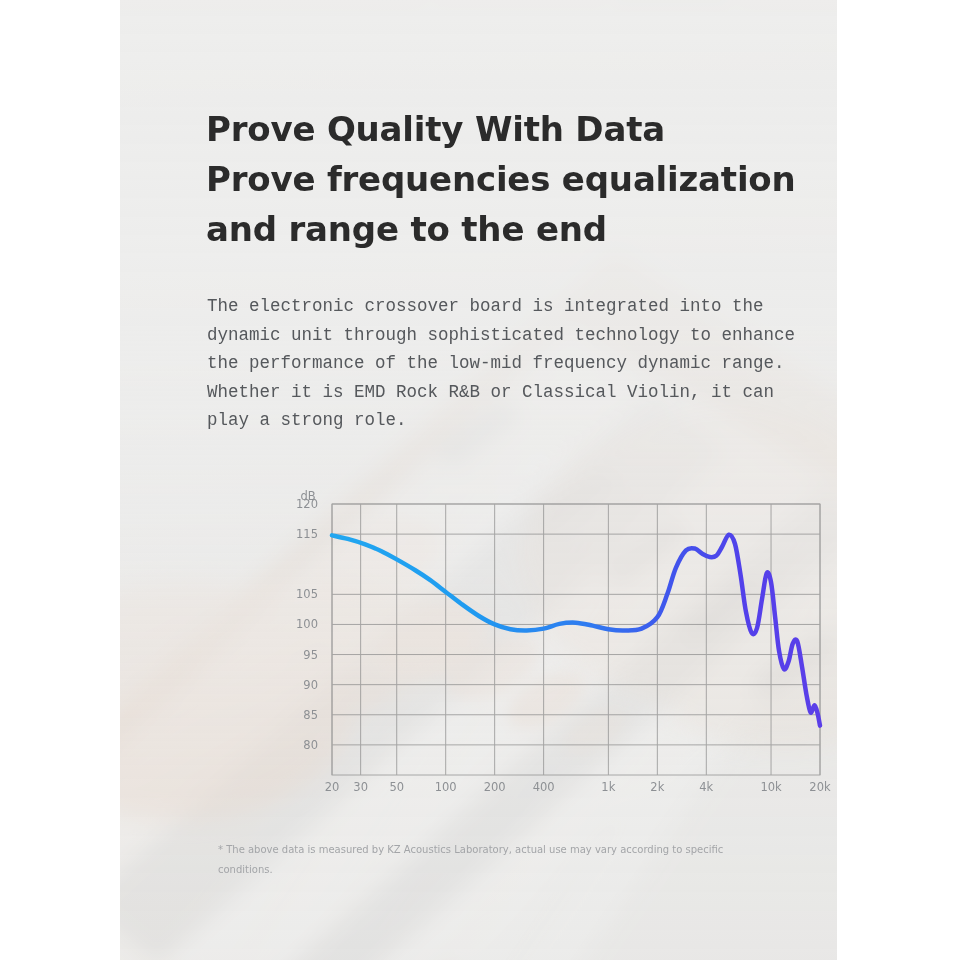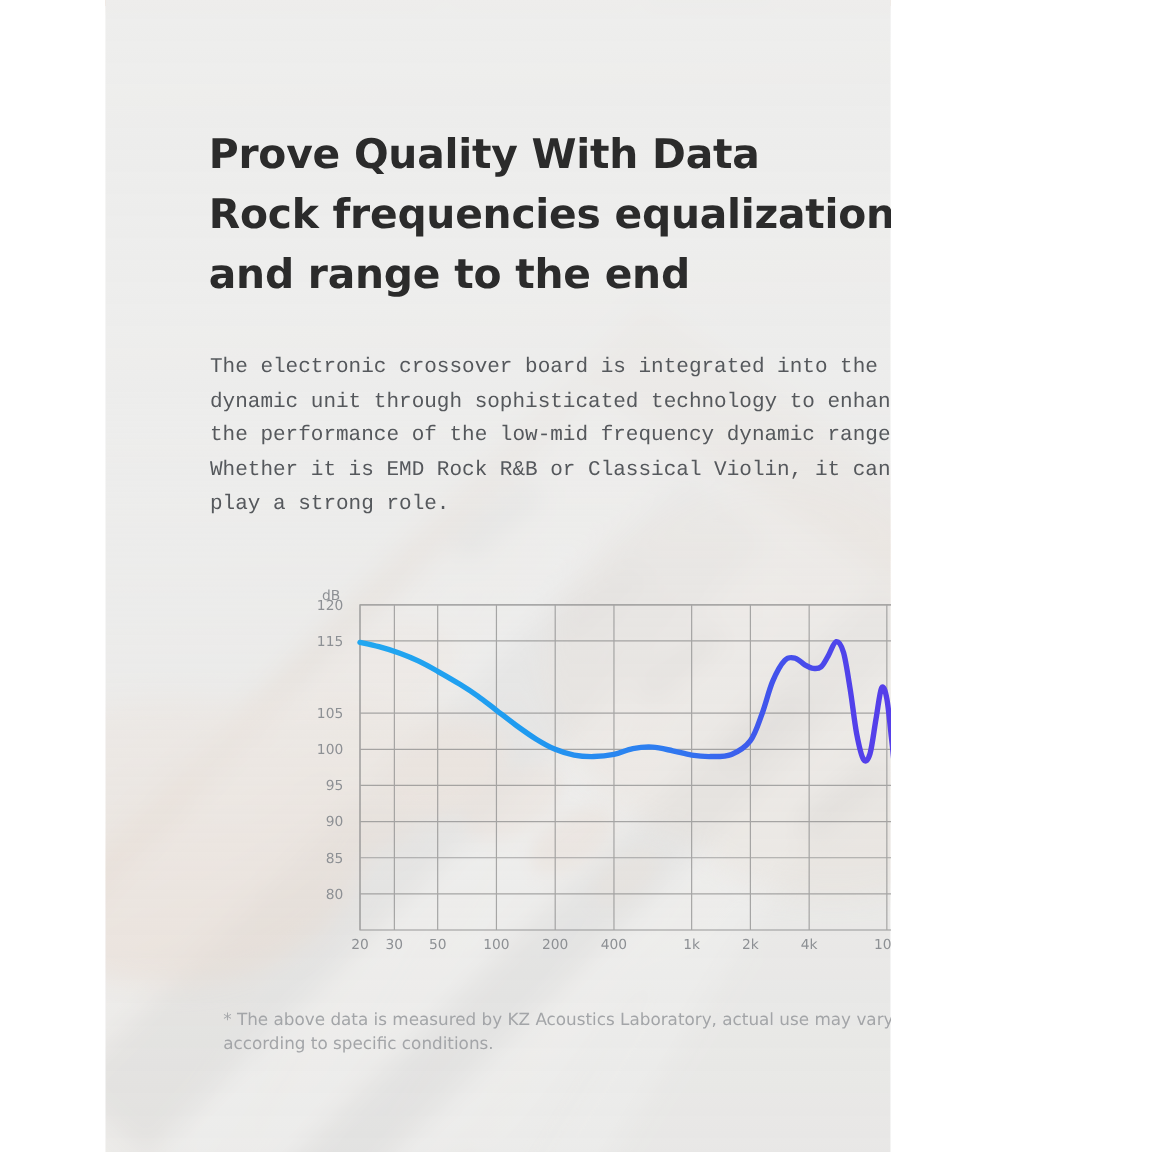--- a/index.html
+++ b/index.html
@@ -14,22 +14,22 @@
   #page {
     position:relative;
     width:960px; height:960px;
     background:#ffffff;
     overflow:hidden;
   }
 
   
   #panel {
     position:absolute;
-    left:88px; top:0;
-    width:654px; height:960px;
+    left:120px; top:0;
+    width:717px; height:960px;
     overflow:hidden;
     background:
       linear-gradient(118deg,#e6e6e5 0%, #ececeb 30%, #e9e9e8 55%, #efefee 78%, #e8e8e7 100%);
   }
 
   
   #top-strip {
     position:absolute; left:0; top:0;
     width:100%; height:5px;
     background:linear-gradient(90deg,
@@ -89,21 +89,21 @@
   }
   .axis-label.ytick { text-anchor:end; }
   .axis-label.xtick { text-anchor:middle; }
   .axis-label.unit  { text-anchor:middle; }
 
   
   #footnote {
     position:absolute;
     left:98px; top:840px;
     width:560px;
-    font-size:14px;
+    font-size:10px;
     line-height:20px;
     color:#a3a5a8;
     font-weight:400;
   }
 </style>
 </head>
 <body>
 
 <div id="page">
 
@@ -201,21 +201,21 @@
         <rect x="330" y="-16" width="180" height="22" fill="#e0c3b1"></rect>
         <rect x="520" y="-18" width="120" height="24" fill="#c9a085"></rect>
         <rect x="650" y="-16" width="130" height="22" fill="#ddbfac"></rect>
       </g>
 
       <rect x="0" y="0" width="754" height="960" fill="url(#veil)"></rect>
     </svg>
 
     <div id="headline">
       <span class="line">Prove Quality With Data</span>
-      <span class="line">Rock frequencies equalization</span>
+      <span class="line">Prove frequencies equalization</span>
       <span class="line">and range to the end</span>
     </div>
 
     <p id="bodytext">The electronic crossover board is integrated into the dynamic unit through sophisticated technology to enhance the performance of the low-mid frequency dynamic range. Whether it is EMD Rock R&amp;B or Classical Violin, it can play a strong role.</p>
 
     <div id="chart-wrap">
       <svg id="chart-svg" viewBox="0 0 680 320">
         <defs>
           <linearGradient id="curveGrad" x1="0" y1="0" x2="1" y2="0">
             <stop offset="0.00" stop-color="#22a7f0"></stop>

